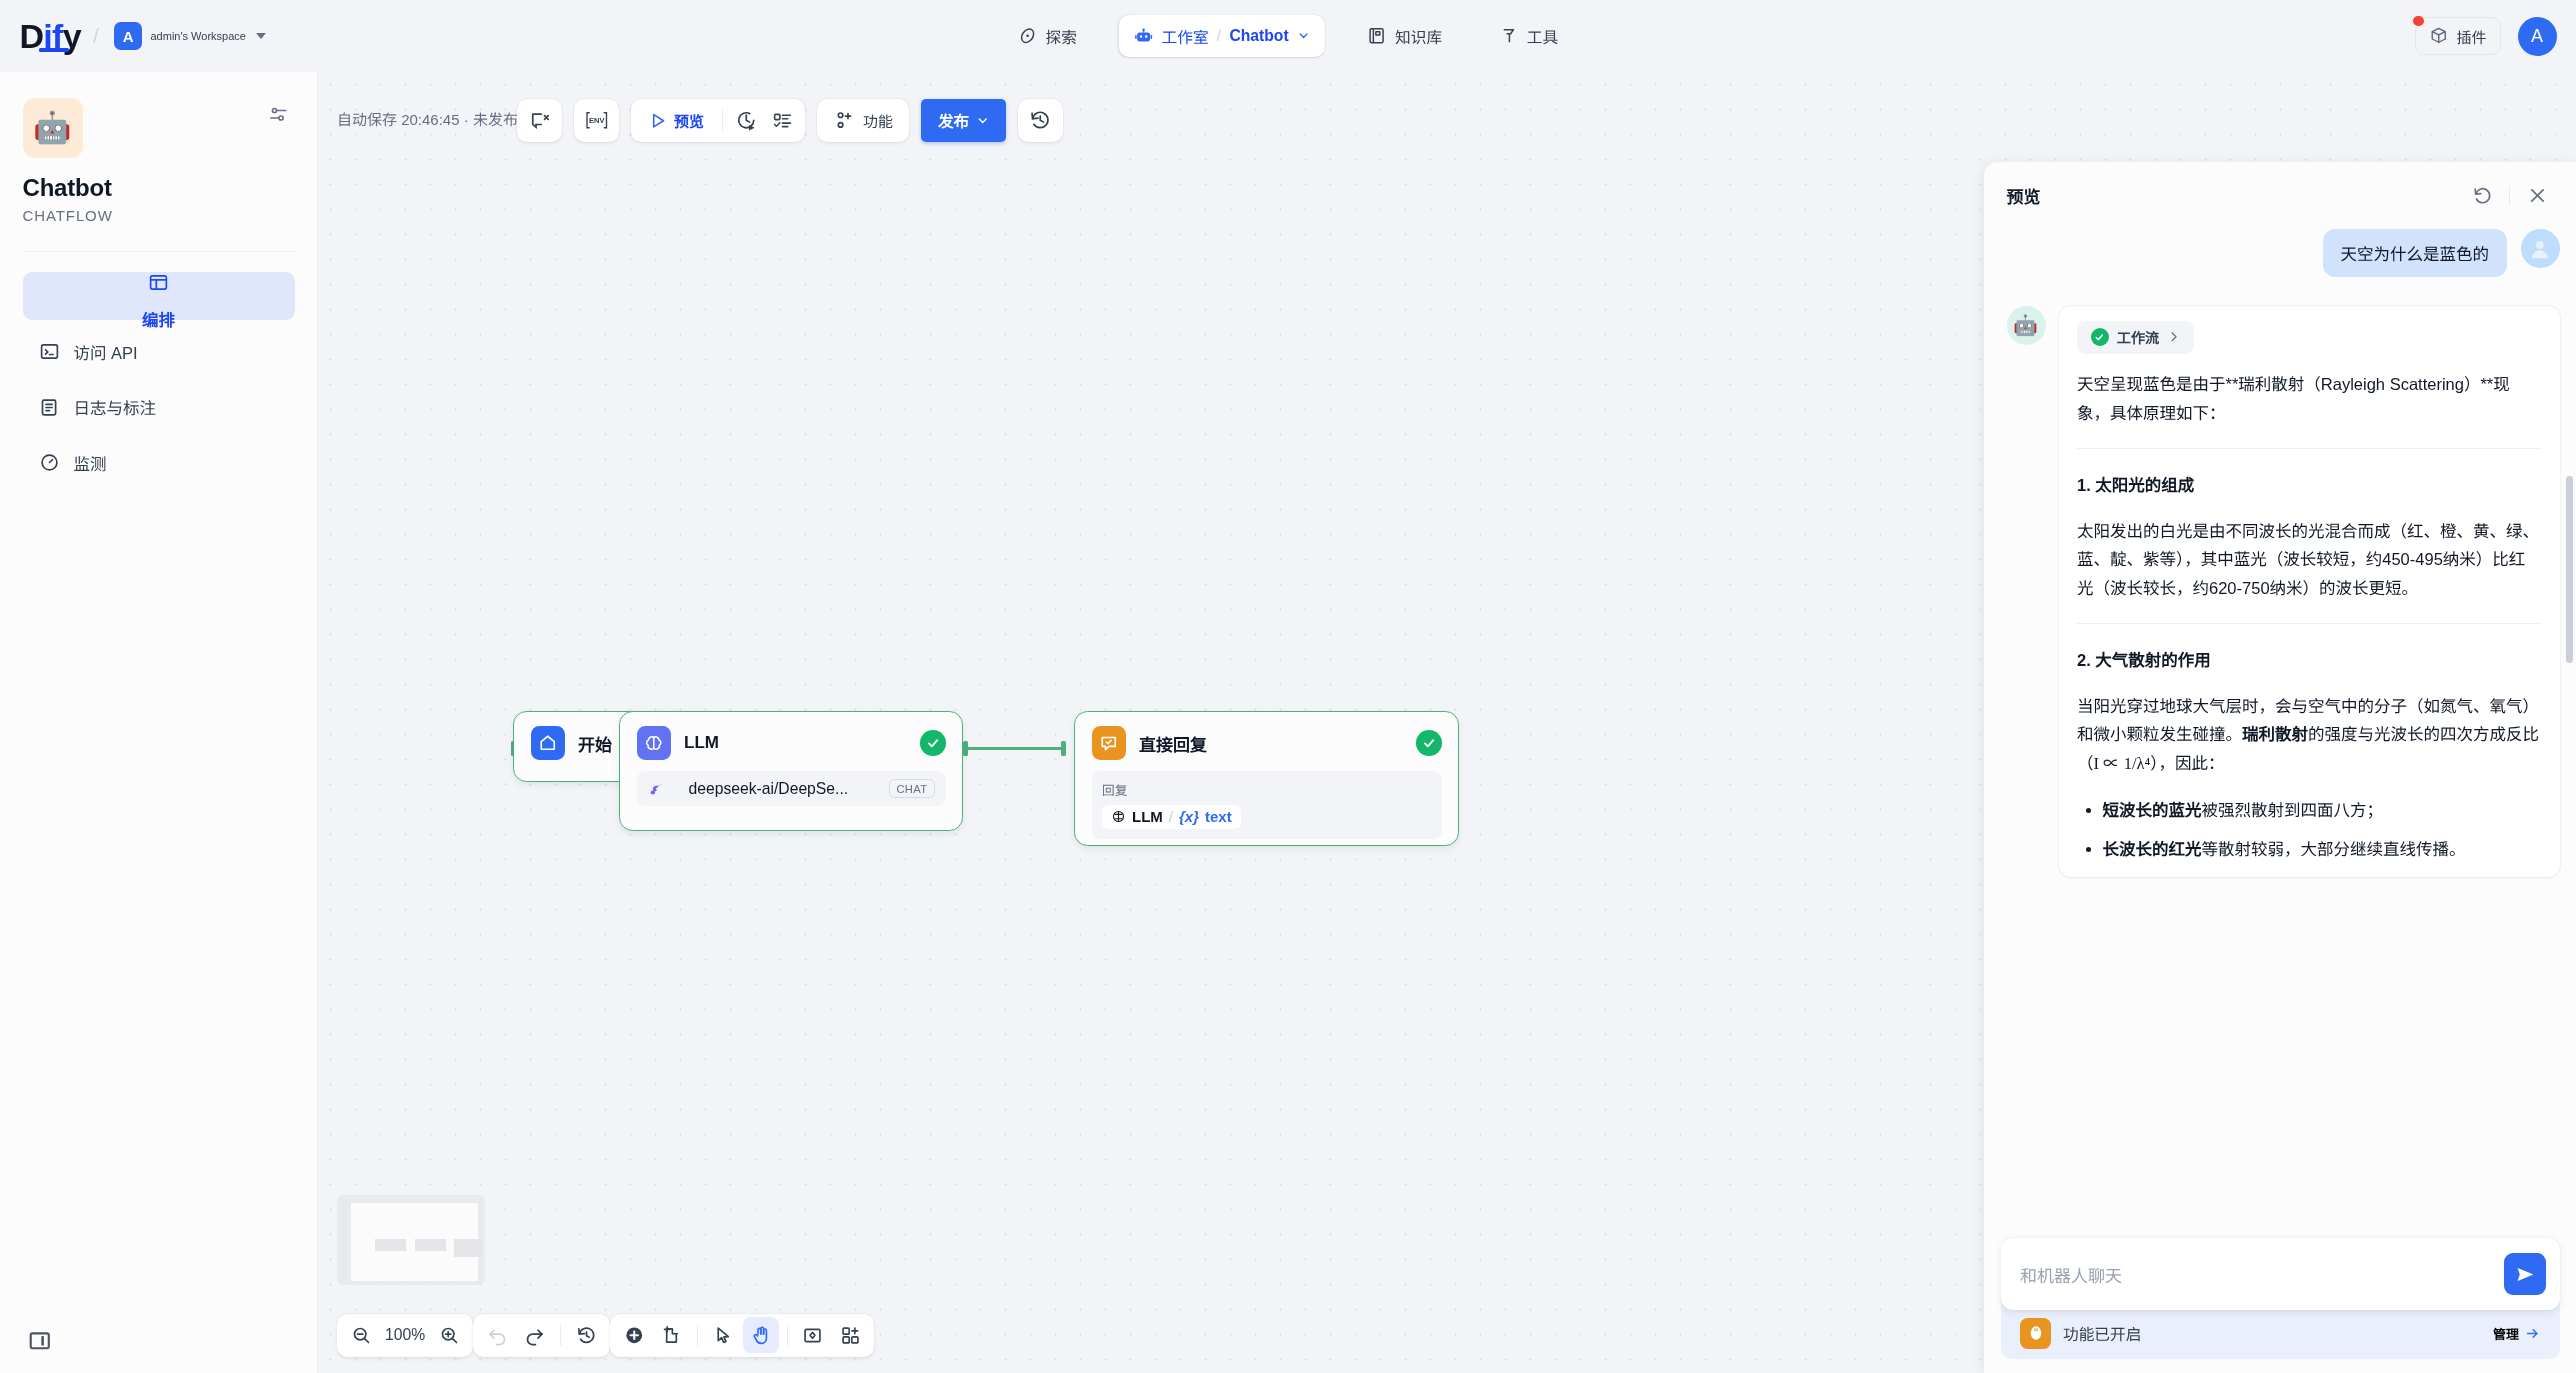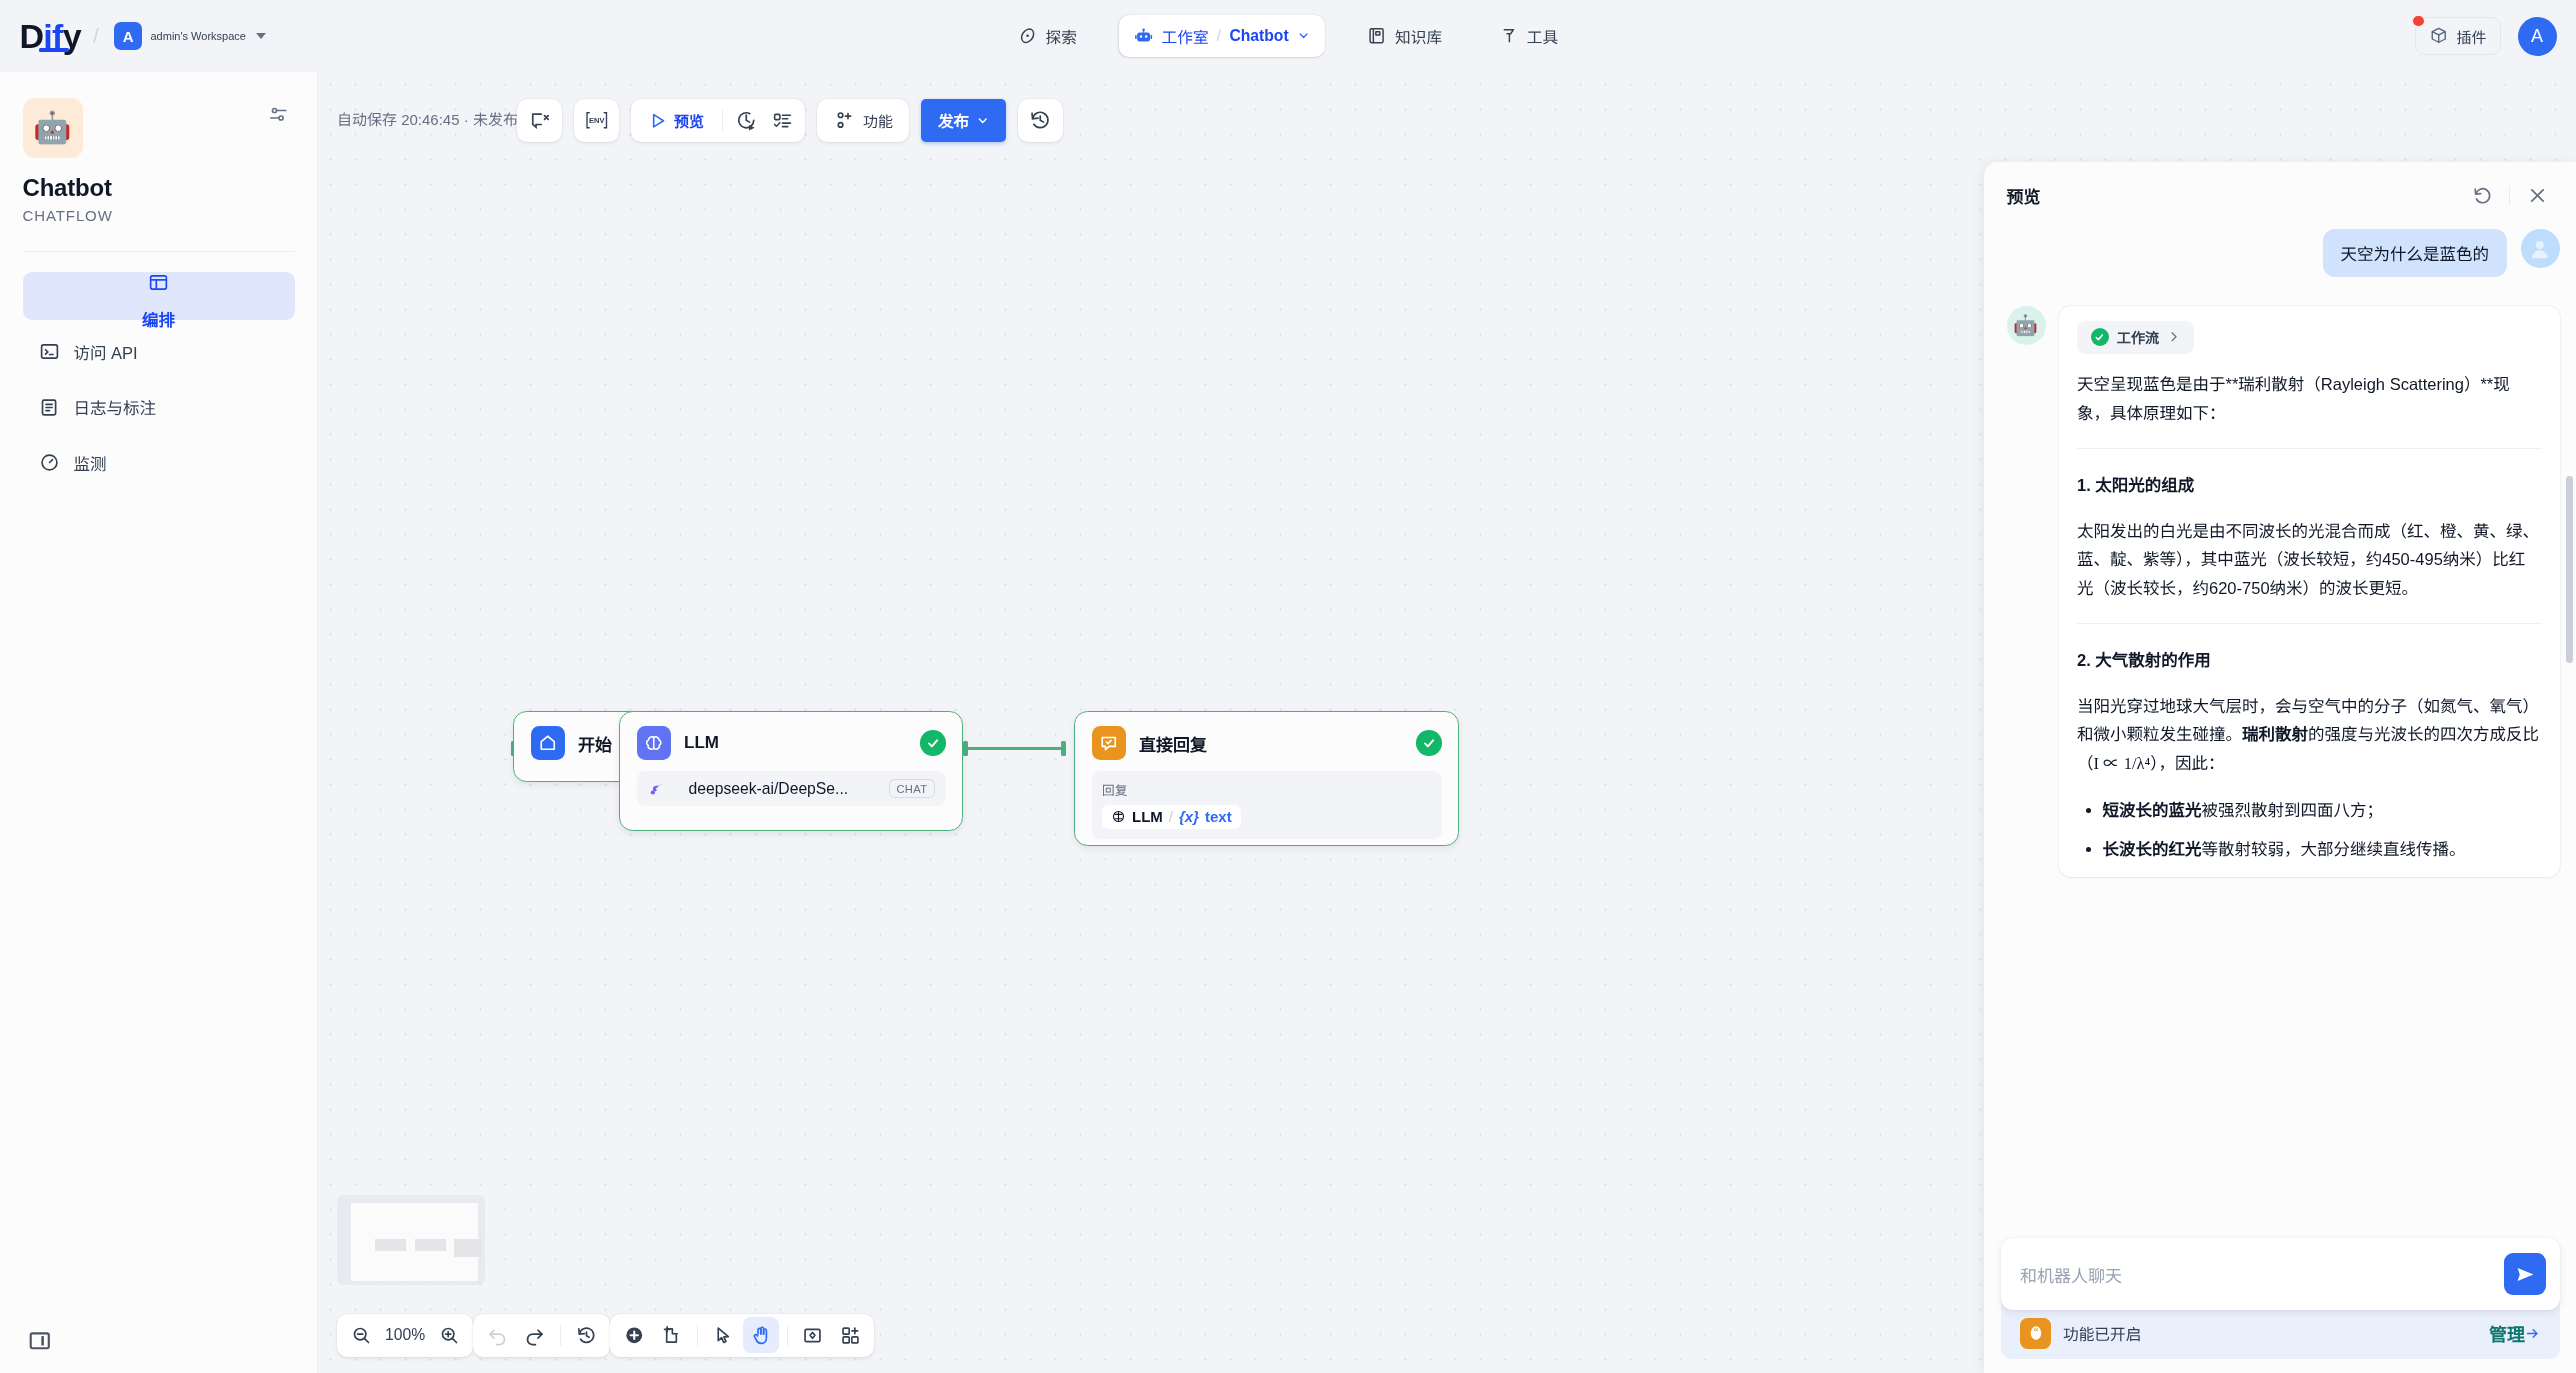--- a/index.html
+++ b/index.html
@@ -139,21 +139,21 @@
   .mathi { font-family:"Liberation Serif", serif;margin-top:16px; }
   .pv-scroll { position:absolute; right:3px; top:247px; width:6.7px; height:187px; background:#c9ced8; border-radius:3.7px;}
 
   .pv-foot { flex:none; padding: 0 16.5px 15px 16.5px; position:relative;}
   .input-card { background:#fff; border-radius:12px; box-shadow: 0 2.2px 7.5px rgba(16,24,40,.08), 0 0 0 0.7px rgba(16,24,40,.03); height:72px; display:flex; align-items:center; padding: 0 13.5px 0 19.5px; position:relative; z-index:3;}
   .input-ph { flex:1; font-size:17px; color:#98a2b2; }
   .send-btn { width:42px;height:42px;border-radius:9px; background:#2f6bf2; display:flex;align-items:center;justify-content:center; cursor:pointer;}
   .feat-bar { margin-top:-10.5px; background:#eaeffc; border-radius: 0 0 10.5px 10.5px; padding: 18px 19.5px 10.5px; display:flex;align-items:center; gap:12px; position:relative; z-index:1;}
   .feat-ico { width:31px;height:31px;border-radius:7.5px; background:#e8941e; color:#fff; display:flex;align-items:center;justify-content:center; font-size:19.5px; font-weight:700; line-height:0; flex:none;}
   .feat-txt { font-size:15.7px;color:#354052; flex:1;font-family:Liberation Mono, monospace;}
-  .feat-link { font-size:18px; font-weight:600; color:#0f766e; display:flex; align-items:center; cursor:pointer;}
+  .feat-link { font-size:13px; font-weight:600; color:#000000; display:flex; align-items:center; gap:6px; cursor:pointer;}
   .rf-wm { position:absolute; right: 12px; bottom: 4.5px; font-size:12px; color:#cfd4dc;}
 </style>
 </head>
 <body>
 
 <div class="app">
 
   <div class="topbar">
     <div class="brand-zone">
       <div class="dify-logo">

